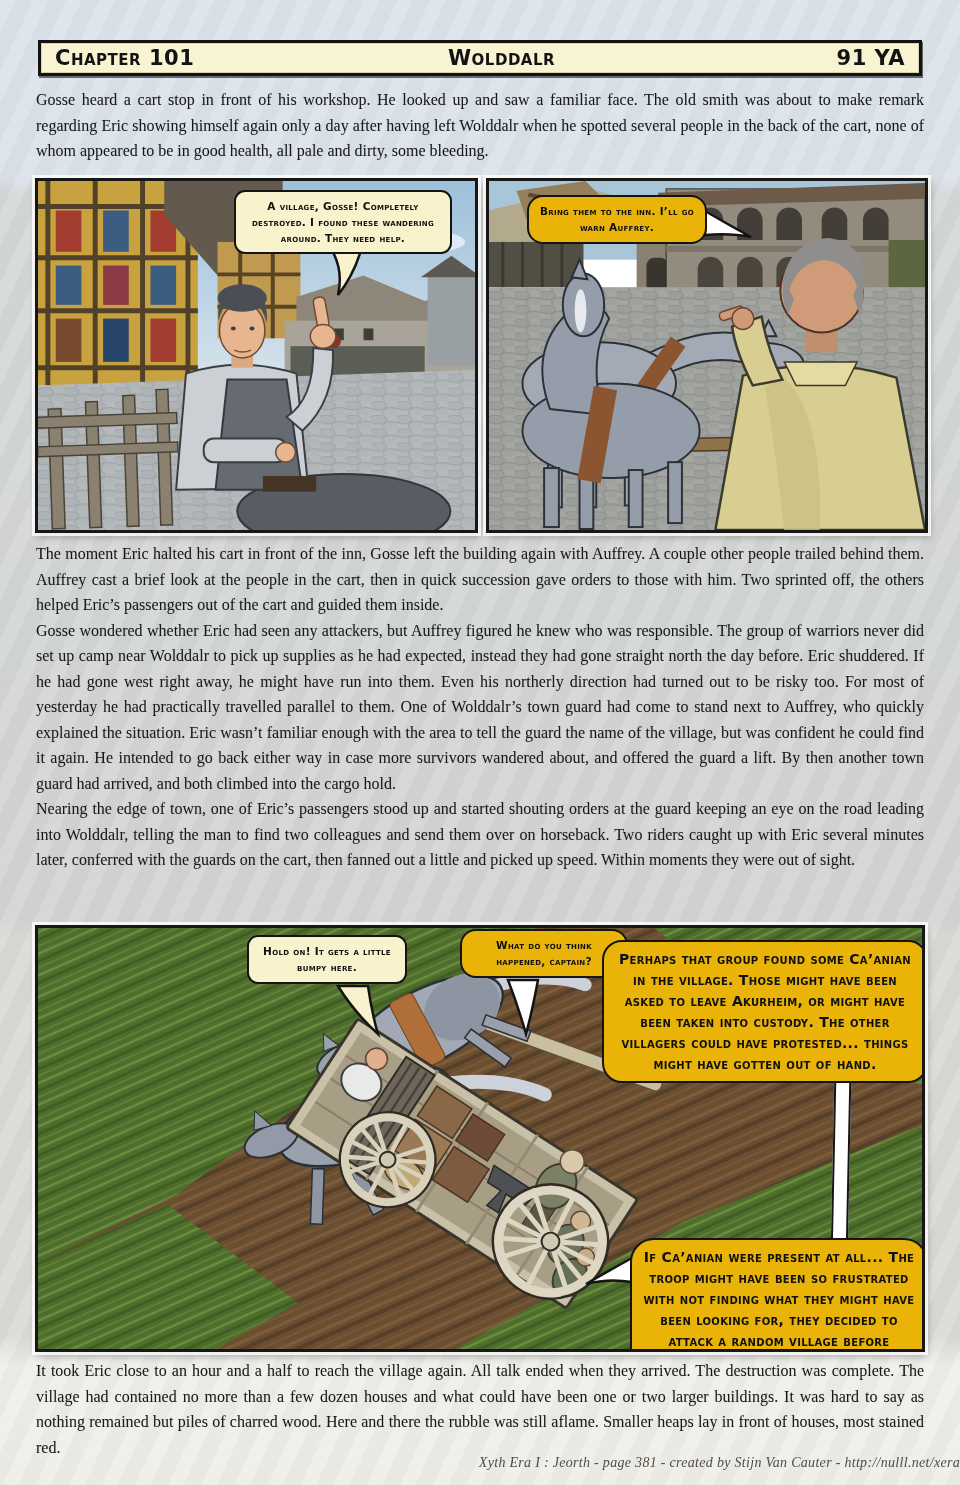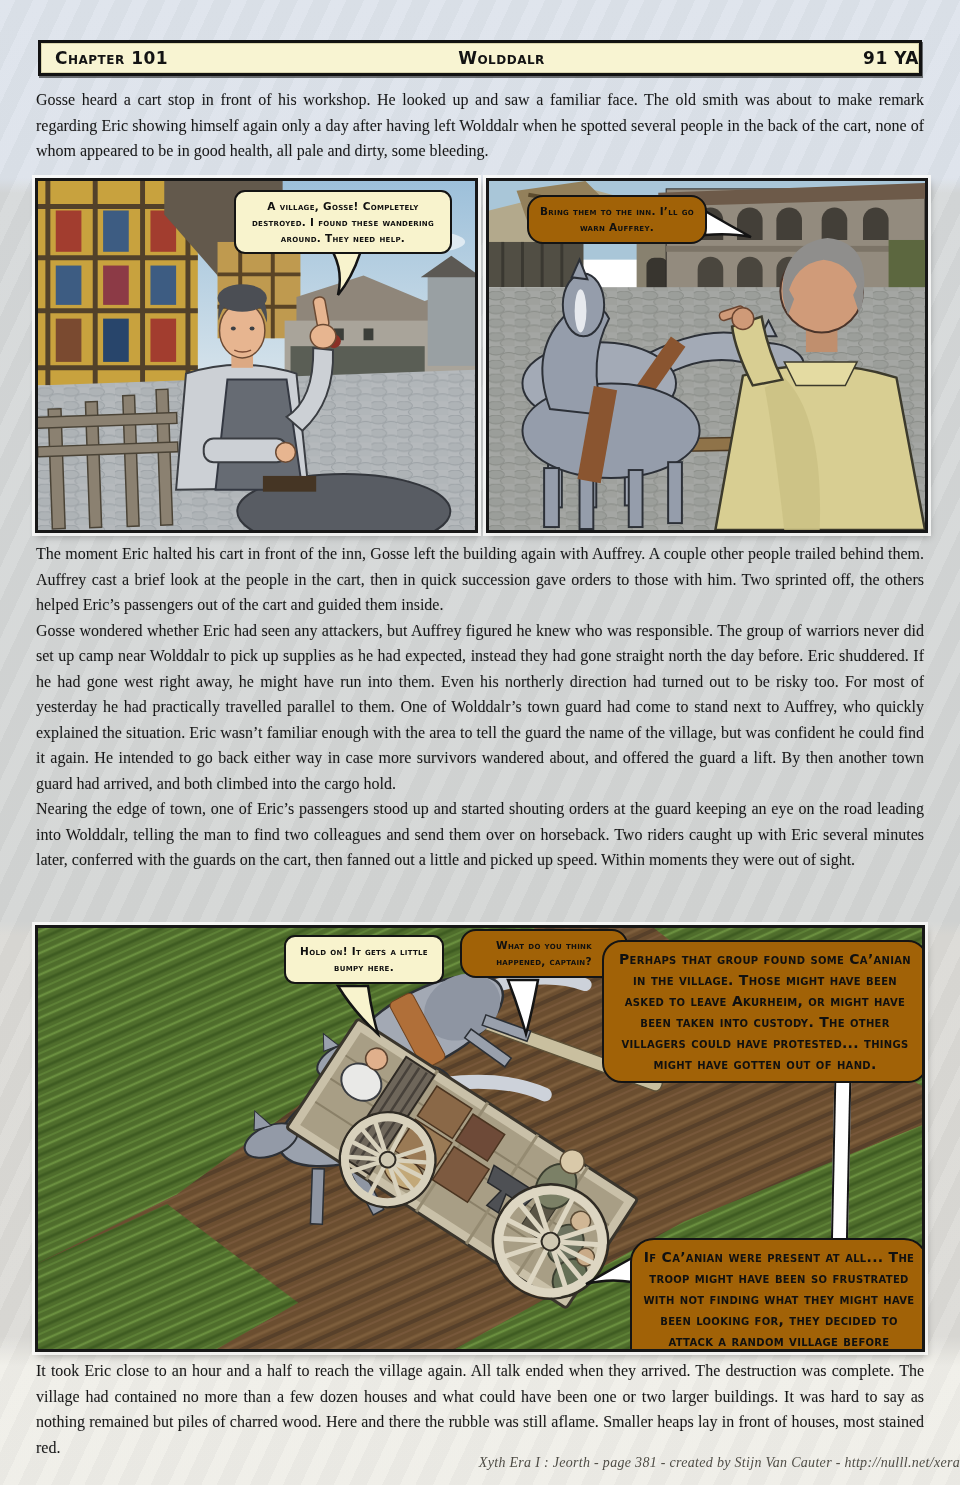--- a/index.html
+++ b/index.html
@@ -10,25 +10,25 @@
       linear-gradient(#dee4ec 0%, #dde3eb 12%, #d6d9da 13%, #d4d6d5 62%, #dbdad6 63%, #dcdbd7 90%, #f0efe9 92%, #efeee8 100%);
     font-family:"Liberation Serif", serif;color:#161616;
   }
   
   #chapter-bar{
     position:absolute;left:38px;top:40px;width:884px;height:36px;box-sizing:border-box;
     background:#f8f4d2;border:3px solid #121212;
     box-shadow:1px 2px 0 rgba(10,10,10,.55), inset 0 0 0 1px rgba(120,110,60,.25);
     display:flex;align-items:center;
     font-family:"DejaVu Sans", sans-serif;font-weight:bold;font-variant:small-caps;
-    font-size:17px;letter-spacing:.5px;color:#131313;
+    font-size:21px;letter-spacing:.5px;color:#131313;
   }
   #chapter-bar .left{padding-left:14px;}
   #chapter-bar .center{position:absolute;left:0;right:0;text-align:center;padding-left:43px;}
-  #chapter-bar .right{margin-left:auto;}
+  #chapter-bar .right{margin-left:auto;padding-right:14px;}
   
   .narr{
     position:absolute;left:36px;width:888px;text-align:justify;
     font-size:16px;line-height:25.5px;color:#181818;
     text-shadow:0 0 1px rgba(40,40,40,.15);
   }
   .narr p{margin:0;}
   #narr-top{top:87px;}
   #narr-mid{top:541px;}
   #narr-bottom{top:1358px;}
@@ -37,21 +37,21 @@
     position:absolute;box-sizing:border-box;border:3px solid #171717;background:#fff;overflow:hidden;
     box-shadow:0 0 0 3px rgba(252,252,250,.85), 2px 4px 7px rgba(0,0,0,.28);
   }
   #panel-workshop{left:35px;top:178px;width:443px;height:355px;}
   #panel-inn{left:486px;top:178px;width:442px;height:355px;}
   #panel-road{left:35px;top:925px;width:890px;height:427px;}
   .panel svg.scene{position:absolute;left:0;top:0;width:100%;height:100%;}
   
   .bubble{
     position:absolute;box-sizing:border-box;z-index:3;
-    background:#a16207;border:2.5px solid #141414;border-radius:16px;
+    background:#eab308;border:2.5px solid #141414;border-radius:16px;
     padding:7px 11px 6px;
     font-family:"DejaVu Sans", sans-serif;font-weight:bold;font-variant:small-caps;
     font-size:10.5px;line-height:1.5;letter-spacing:.3px;text-align:center;color:#101010;
   }
   .bubble.cream{background:#f8f3cd;border-radius:11px;}
   .bubble.small-font{font-size:14px;}
   svg.tail{position:absolute;z-index:2;overflow:visible;}
   #bubble-connector{
     position:absolute;z-index:2;left:795px;top:106px;width:13px;height:216px;
     background:#ffffff;border-left:2.5px solid #141414;border-right:2.5px solid #141414;
@@ -387,21 +387,21 @@
         </g>
         <circle cx="516" cy="318" r="9" fill="#cfc8b2" stroke="#2f2b24" stroke-width="2"></circle>
       </g>
     </svg>
 
     <div id="bubble-connector"></div>
 
     <svg class="tail" style="left:296px;top:56px;width:46px;height:52px;" viewBox="0 0 46 52">
       <path d="M4,2 L34,2 Q38,30 44,50 Q20,28 4,2 Z" fill="#f8f3cd" stroke="#141414" stroke-width="2.5"></path>
     </svg>
-    <div class="bubble cream" style="left:209px;top:7px;width:160px;margin-left:37px;">
+    <div class="bubble cream" style="left:209px;top:7px;width:160px;">
       <span>Hold on! It gets a little bumpy here.</span>
     </div>
 
     <svg class="tail" style="left:466px;top:50px;width:40px;height:58px;" viewBox="0 0 40 58">
       <path d="M4,2 L34,2 Q28,34 22,56 Q14,28 4,2 Z" fill="#ffffff" stroke="#141414" stroke-width="2.5"></path>
     </svg>
     <div class="bubble" style="left:422px;top:1px;width:168px;">
       <span>What do you think happened, captain?</span>
     </div>
 

